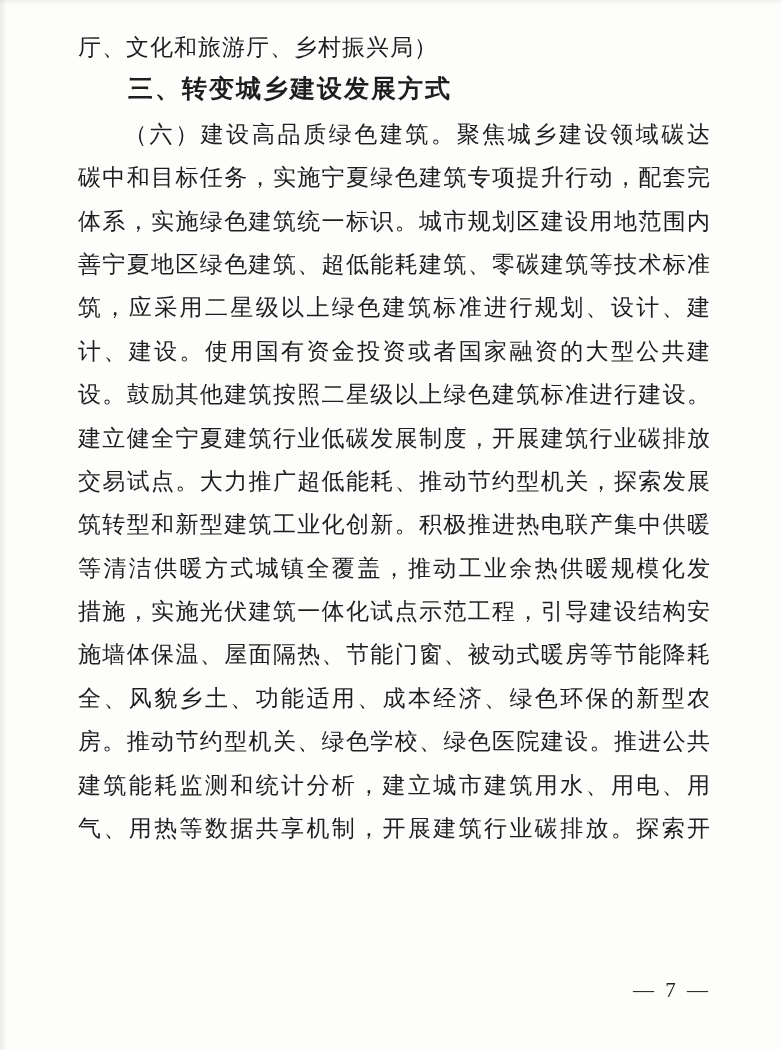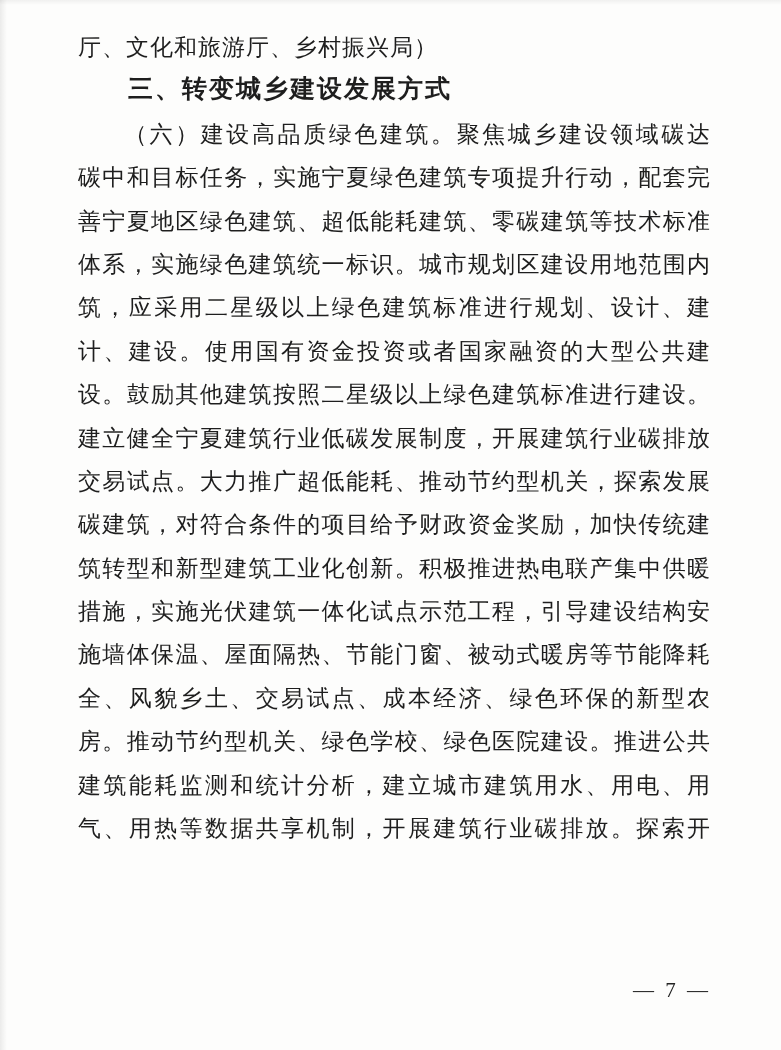--- a/index.html
+++ b/index.html
@@ -73,30 +73,30 @@
 </style>
 </head>
 <body>
 
 <div class="page">
   <div class="content">
     <div class="line">厅、文化和旅游厅、乡村振兴局）</div>
     <div class="line heading">三、转变城乡建设发展方式</div>
     <div class="line first justify">（六）建设高品质绿色建筑。聚焦城乡建设领域碳达峰、</div>
     <div class="line justify">碳中和目标任务，实施宁夏绿色建筑专项提升行动，配套完</div>
+    <div class="line justify">体系，实施绿色建筑统一标识。城市规划区建设用地范围内</div>
     <div class="line justify">善宁夏地区绿色建筑、超低能耗建筑、零碳建筑等技术标准</div>
-    <div class="line justify">体系，实施绿色建筑统一标识。城市规划区建设用地范围内</div>
     <div class="line justify">筑，应采用二星级以上绿色建筑标准进行规划、设计、建</div>
     <div class="line justify">计、建设。使用国有资金投资或者国家融资的大型公共建</div>
     <div class="line justify">设。鼓励其他建筑按照二星级以上绿色建筑标准进行建设。</div>
     <div class="line justify">建立健全宁夏建筑行业低碳发展制度，开展建筑行业碳排放</div>
     <div class="line justify">交易试点。大力推广超低能耗、推动节约型机关，探索发展零</div>
-    <div class="line justify">碳建筑，对符合条件的项目给予财政资金奖励，加快传统建</div>
     <div class="line justify">筑转型和新型建筑工业化创新。积极推进热电联产集中供暖</div>
+    <div class="line justify">等清洁供暖方式城镇全覆盖，推动工业余热供暖规模化发</div>
     <div class="line justify">措施，实施光伏建筑一体化试点示范工程，引导建设结构安</div>
     <div class="line justify">施墙体保温、屋面隔热、节能门窗、被动式暖房等节能降耗</div>
-    <div class="line justify">全、风貌乡土、交易试点、成本经济、绿色环保的新型农</div>
+    <div class="line justify">全、风貌乡土、功能适用、成本经济、绿色环保的新型农</div>
     <div class="line justify">房。推动节约型机关、绿色学校、绿色医院建设。推进公共</div>
     <div class="line justify">建筑能耗监测和统计分析，建立城市建筑用水、用电、用</div>
     <div class="line justify">气、用热等数据共享机制，开展建筑行业碳排放。探索开</div>
   </div>
   <div class="page-number">— 7 —</div>
 </div>
 
 </body></html>

